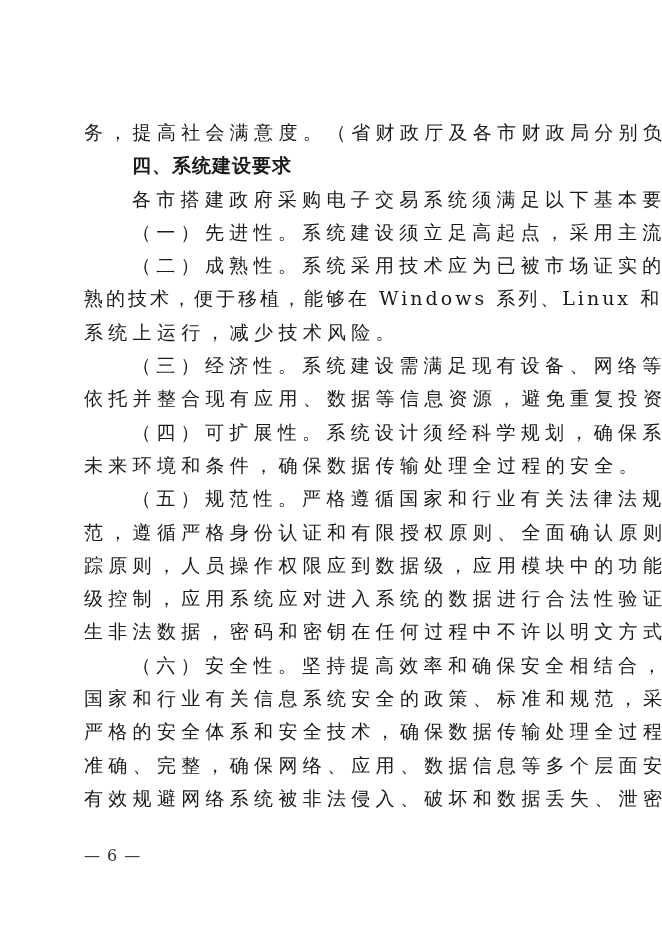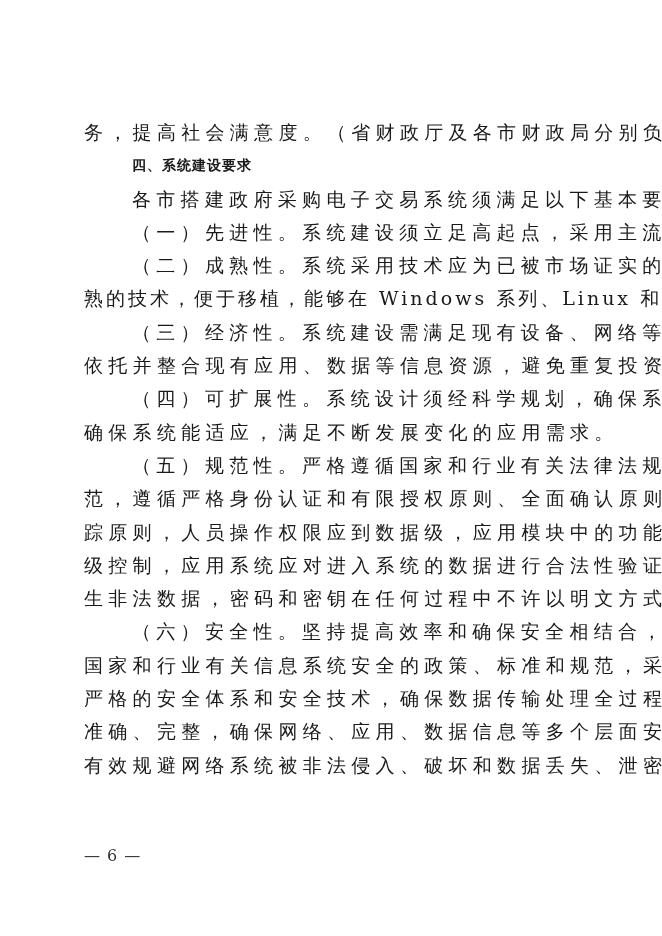--- a/index.html
+++ b/index.html
@@ -2,38 +2,39 @@
 <html><head>
 <meta charset="utf-8">
 <style>
   html, body { margin:0; padding:0; background:#ffffff; }
   body { width:662px; height:936px; position:relative; overflow:hidden;
          font-family: "DejaVu Serif", "Liberation Serif", serif; color:#1a1a1a; }
   .page { position:absolute; left:84px; top:116px; width:494px; }
   .line { height:33.3px; line-height:33.3px; font-size:19px; letter-spacing:5.3px;
           white-space:nowrap; overflow:visible; }
   .indent { padding-left:48px; }
-  .heading { font-family:"DejaVu Sans","Liberation Sans",sans-serif; font-weight:bold; letter-spacing:1px; font-size:14px; }
+  .heading { font-family:"DejaVu Sans","Liberation Sans",sans-serif; font-weight:bold; letter-spacing:1px; font-size:19px; }
   .footer { position:absolute; left:84px; top:846px; font-size:16px; color:#333;
             font-family:"DejaVu Serif","Liberation Serif",serif; letter-spacing:1px; }
 </style>
 </head>
 <body>
 
 <div class="page">
   <div class="line">务，提高社会满意度。（省财政厅及各市财政局分别负责）</div>
   <div class="line indent heading">四、系统建设要求</div>
   <div class="line indent">各市搭建政府采购电子交易系统须满足以下基本要求：</div>
   <div class="line indent">（一）先进性。系统建设须立足高起点，采用主流技术，在</div>
   <div class="line indent">（二）成熟性。系统采用技术应为已被市场证实的开放、成</div>
   <div class="line" style="letter-spacing:3px">熟的技术，便于移植，能够在 Windows 系列、Linux 和 Unix 操作</div>
+  <div class="line">系统上运行，减少技术风险。</div>
   <div class="line indent">（三）经济性。系统建设需满足现有设备、网络等环境资源，</div>
   <div class="line">依托并整合现有应用、数据等信息资源，避免重复投资。</div>
   <div class="line indent">（四）可扩展性。系统设计须经科学规划，确保系统能适应</div>
-  <div class="line">确保系统能适应，满足不断发展变化的应用需求。</div>
+  <div class="line">未来环境和条件，确保数据传输处理全过程的安全。</div>
   <div class="line indent">（五）规范性。严格遵循国家和行业有关法律法规和技术规</div>
   <div class="line">范，遵循严格身份认证和有限授权原则、全面确认原则和安全跟</div>
   <div class="line">踪原则，人员操作权限应到数据级，应用模块中的功能安全要分</div>
   <div class="line">级控制，应用系统应对进入系统的数据进行合法性验证，防止产</div>
   <div class="line">生非法数据，密码和密钥在任何过程中不许以明文方式出现。</div>
   <div class="line indent">（六）安全性。坚持提高效率和确保安全相结合，严格遵循</div>
   <div class="line">国家和行业有关信息系统安全的政策、标准和规范，采用成熟、</div>
   <div class="line">严格的安全体系和安全技术，确保数据传输处理全过程的安全、</div>
   <div class="line">准确、完整，确保网络、应用、数据信息等多个层面安全高效，</div>
   <div class="line">有效规避网络系统被非法侵入、破坏和数据丢失、泄密风险。</div>

